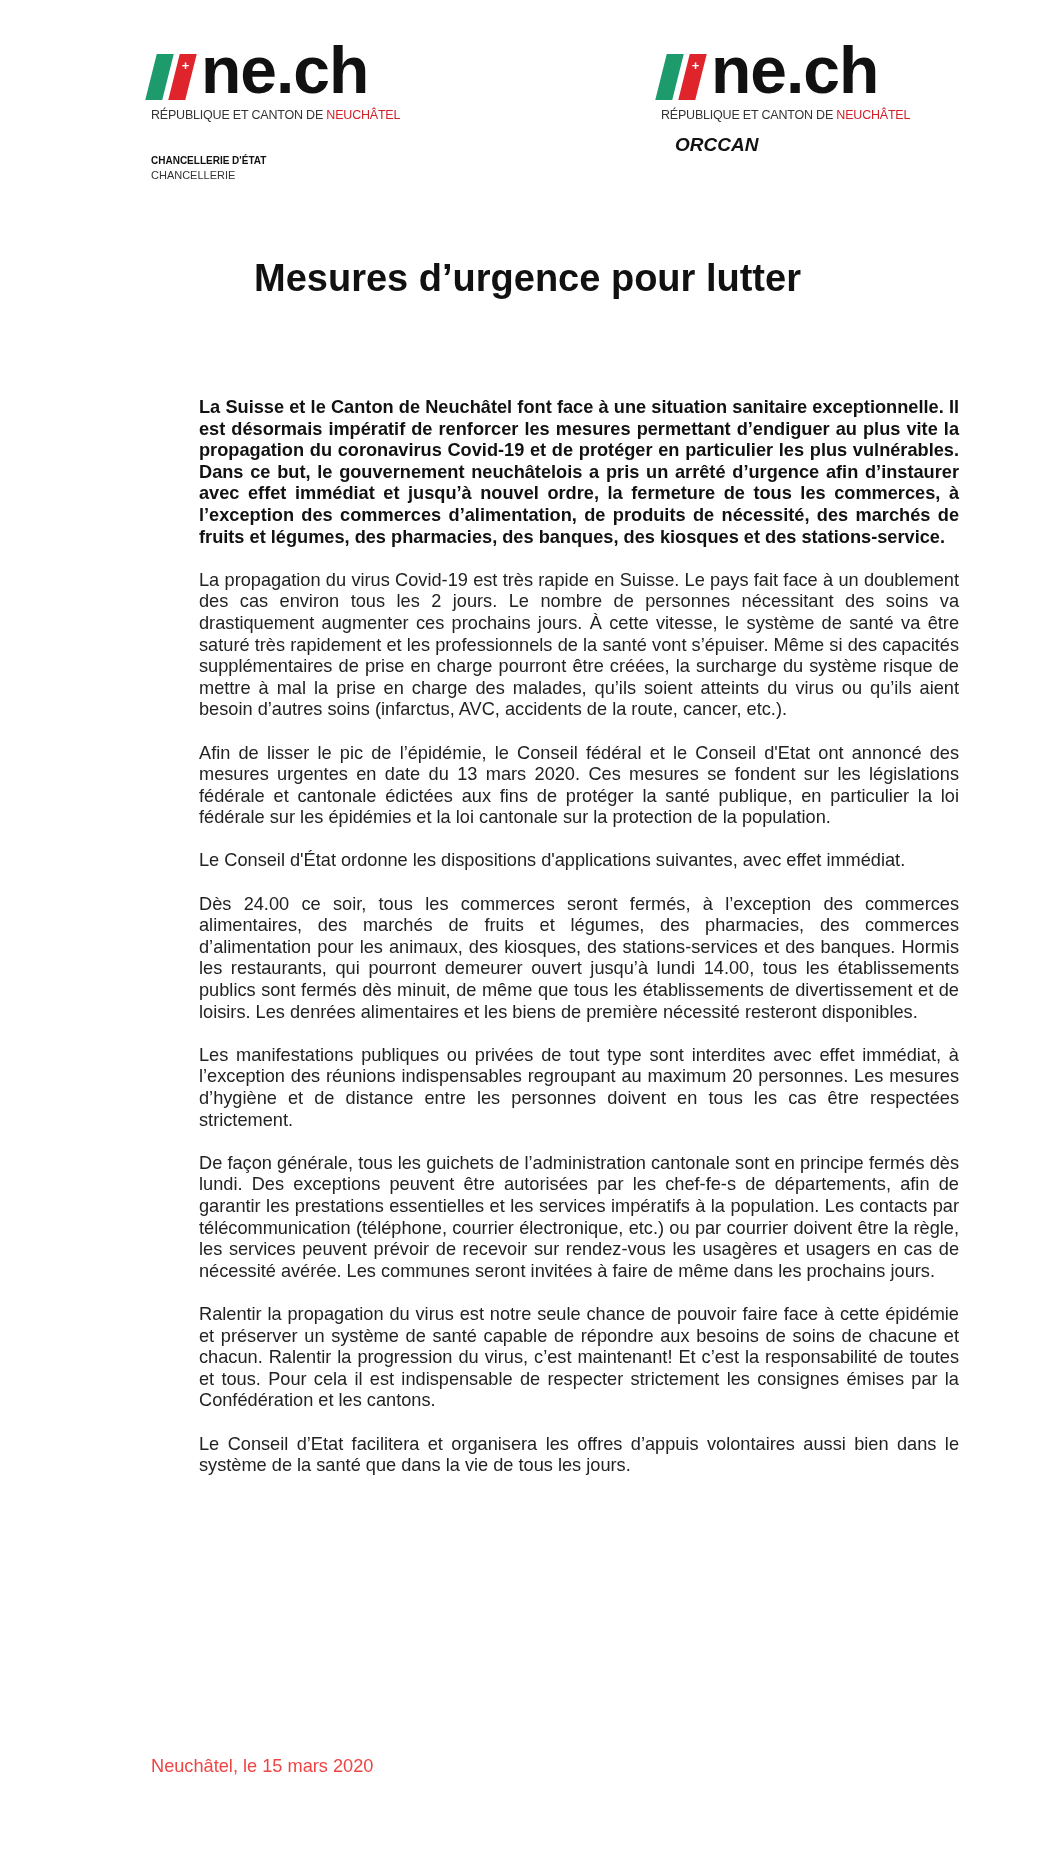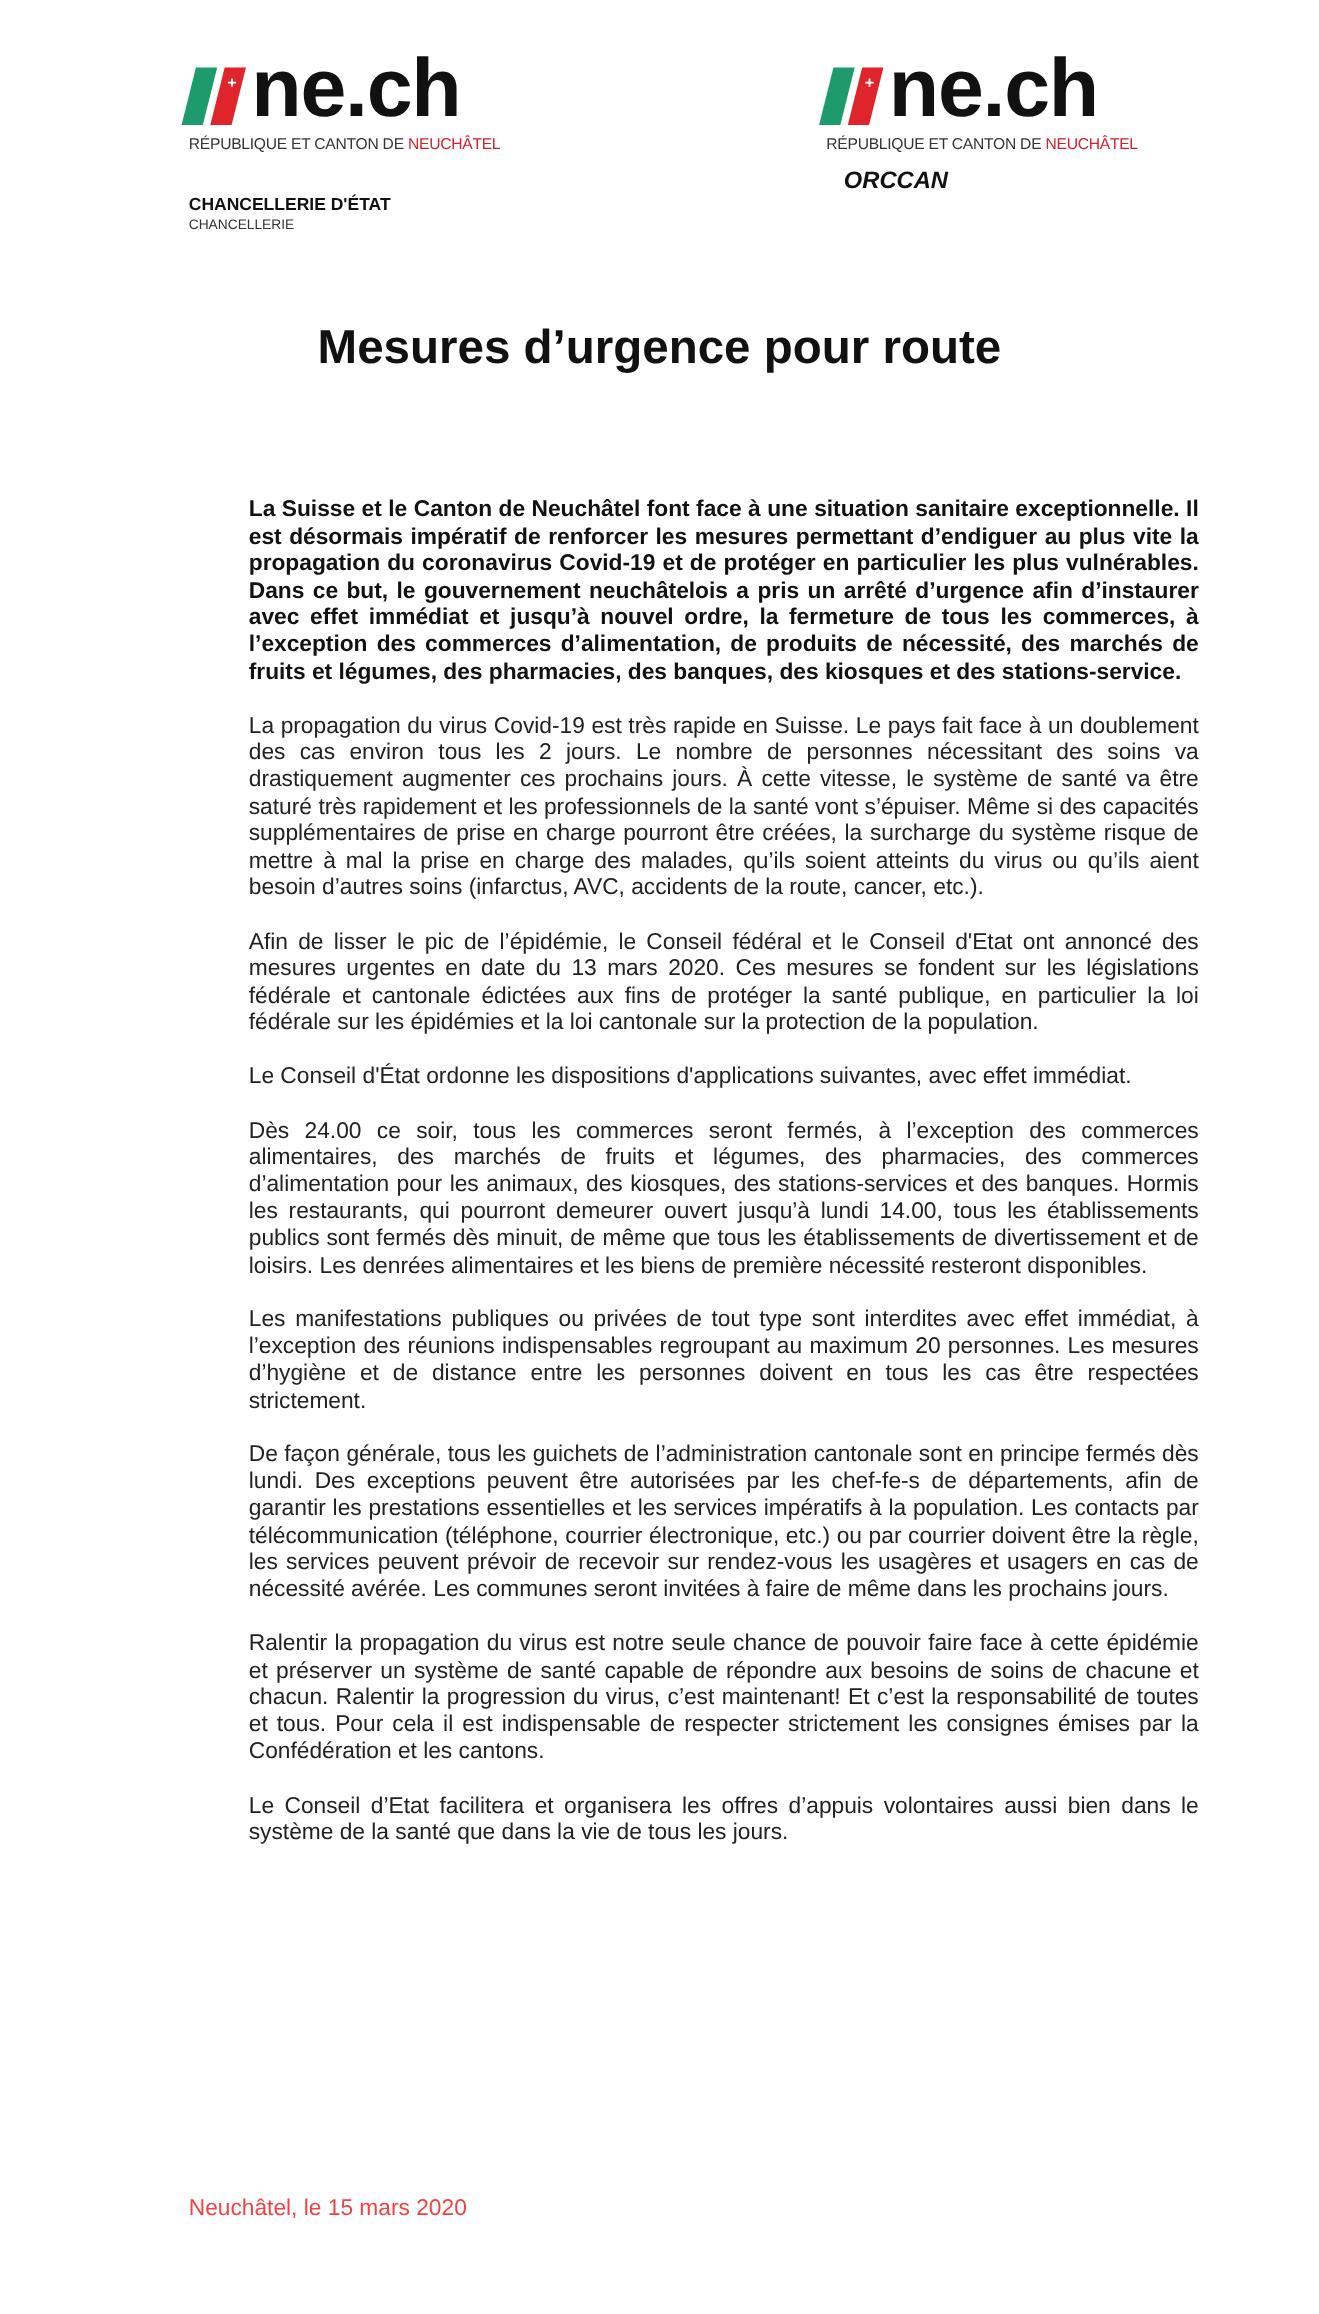--- a/index.html
+++ b/index.html
@@ -11,21 +11,21 @@
   .stripe.green { background: #1e9b6c; }
   .stripe.red { background: #e0242b; }
   .stripe.red .cross { position: absolute; top: 5px; left: 5px; color: #fff; font-size: 13px; font-weight: bold; line-height: 1; transform: skewX(14deg); }
   .brand { font-weight: bold; font-size: 66px; letter-spacing: -1px; line-height: 60px; color: #111; margin-left: 4px; }
   .tagline { font-size: 12.5px; color: #333; margin-top: 8px; letter-spacing: -0.2px; }
   .tagline .hl { color: #d0202a; }
   .logo-left { left: 151px; top: 40px; }
   .logo-right { left: 661px; top: 40px; }
   .orccan { font-weight: bold; font-style: italic; font-size: 19px; margin-left: 14px; margin-top: 12px; color: #111; }
   .dept { position: absolute; left: 151px; top: 155px; }
-  .dept .d1 { font-weight: bold; font-size: 14px; color: #111; }
+  .dept .d1 { font-weight: bold; font-size: 10px; color: #111; }
   .dept .d2 { font-size: 11px; color: #333; margin-top: 3px; }
   .title { position: absolute; left: 0; width: 1055px; top: 256px; text-align: center;
            font-weight: bold; font-size: 38px; line-height: 44px; color: #111; }
   .content { position: absolute; left: 151px; width: 760px; top: 397px; margin-left: 48px; }
   .para { font-size: 18.2px; line-height: 21.6px; text-align: justify; margin: 0 0 21.6px 0; color: #222; }
   .para.lead { font-weight: bold; color: #111; }
   .sign { position: absolute; left: 151px; top: 1756px; font-size: 18.2px; color: #ef4444; text-align: center; }
 </style>
 </head>
 <body>
@@ -52,21 +52,21 @@
   <div class="tagline"><span>RÉPUBLIQUE ET CANTON DE </span><span class="hl">NEUCHÂTEL</span></div>
   <div class="orccan">ORCCAN</div>
 </div>
 
 <div class="dept">
   <div class="d1">CHANCELLERIE D'ÉTAT</div>
   <div class="d2">CHANCELLERIE</div>
 </div>
 
 <div class="title">
-  <div>Mesures d’urgence pour route</div>
+  <div>Mesures d’urgence pour lutter</div>
 </div>
 
 <div class="content">
   <p class="para lead">La Suisse et le Canton de Neuchâtel font face à une situation sanitaire exceptionnelle. Il est désormais impératif de renforcer les mesures permettant d’endiguer au plus vite la propagation du coronavirus Covid-19 et de protéger en particulier les plus vulnérables. Dans ce but, le gouvernement neuchâtelois a pris un arrêté d’urgence afin d’instaurer avec effet immédiat et jusqu’à nouvel ordre, la fermeture de tous les commerces, à l’exception des commerces d’alimentation, de produits de nécessité, des marchés de fruits et légumes, des pharmacies, des banques, des kiosques et des stations-service.</p>
   <p class="para">La propagation du virus Covid-19 est très rapide en Suisse. Le pays fait face à un doublement des cas environ tous les 2 jours. Le nombre de personnes nécessitant des soins va drastiquement augmenter ces prochains jours. À cette vitesse, le système de santé va être saturé très rapidement et les professionnels de la santé vont s’épuiser. Même si des capacités supplémentaires de prise en charge pourront être créées, la surcharge du système risque de mettre à mal la prise en charge des malades, qu’ils soient atteints du virus ou qu’ils aient besoin d’autres soins (infarctus, AVC, accidents de la route, cancer, etc.).</p>
   <p class="para">Afin de lisser le pic de l’épidémie, le Conseil fédéral et le Conseil d'Etat ont annoncé des mesures urgentes en date du 13 mars 2020. Ces mesures se fondent sur les législations fédérale et cantonale édictées aux fins de protéger la santé publique, en particulier la loi fédérale sur les épidémies et la loi cantonale sur la protection de la population.</p>
   <p class="para">Le Conseil d'État ordonne les dispositions d'applications suivantes, avec effet immédiat.</p>
   <p class="para">Dès 24.00 ce soir, tous les commerces seront fermés, à l’exception des commerces alimentaires, des marchés de fruits et légumes, des pharmacies, des commerces d’alimentation pour les animaux, des kiosques, des stations-services et des banques. Hormis les restaurants, qui pourront demeurer ouvert jusqu’à lundi 14.00, tous les établissements publics sont fermés dès minuit, de même que tous les établissements de divertissement et de loisirs. Les denrées alimentaires et les biens de première nécessité resteront disponibles.</p>
   <p class="para">Les manifestations publiques ou privées de tout type sont interdites avec effet immédiat, à l’exception des réunions indispensables regroupant au maximum 20 personnes. Les mesures d’hygiène et de distance entre les personnes doivent en tous les cas être respectées strictement.</p>
   <p class="para">De façon générale, tous les guichets de l’administration cantonale sont en principe fermés dès lundi. Des exceptions peuvent être autorisées par les chef-fe-s de départements, afin de garantir les prestations essentielles et les services impératifs à la population. Les contacts par télécommunication (téléphone, courrier électronique, etc.) ou par courrier doivent être la règle, les services peuvent prévoir de recevoir sur rendez-vous les usagères et usagers en cas de nécessité avérée. Les communes seront invitées à faire de même dans les prochains jours.</p>

